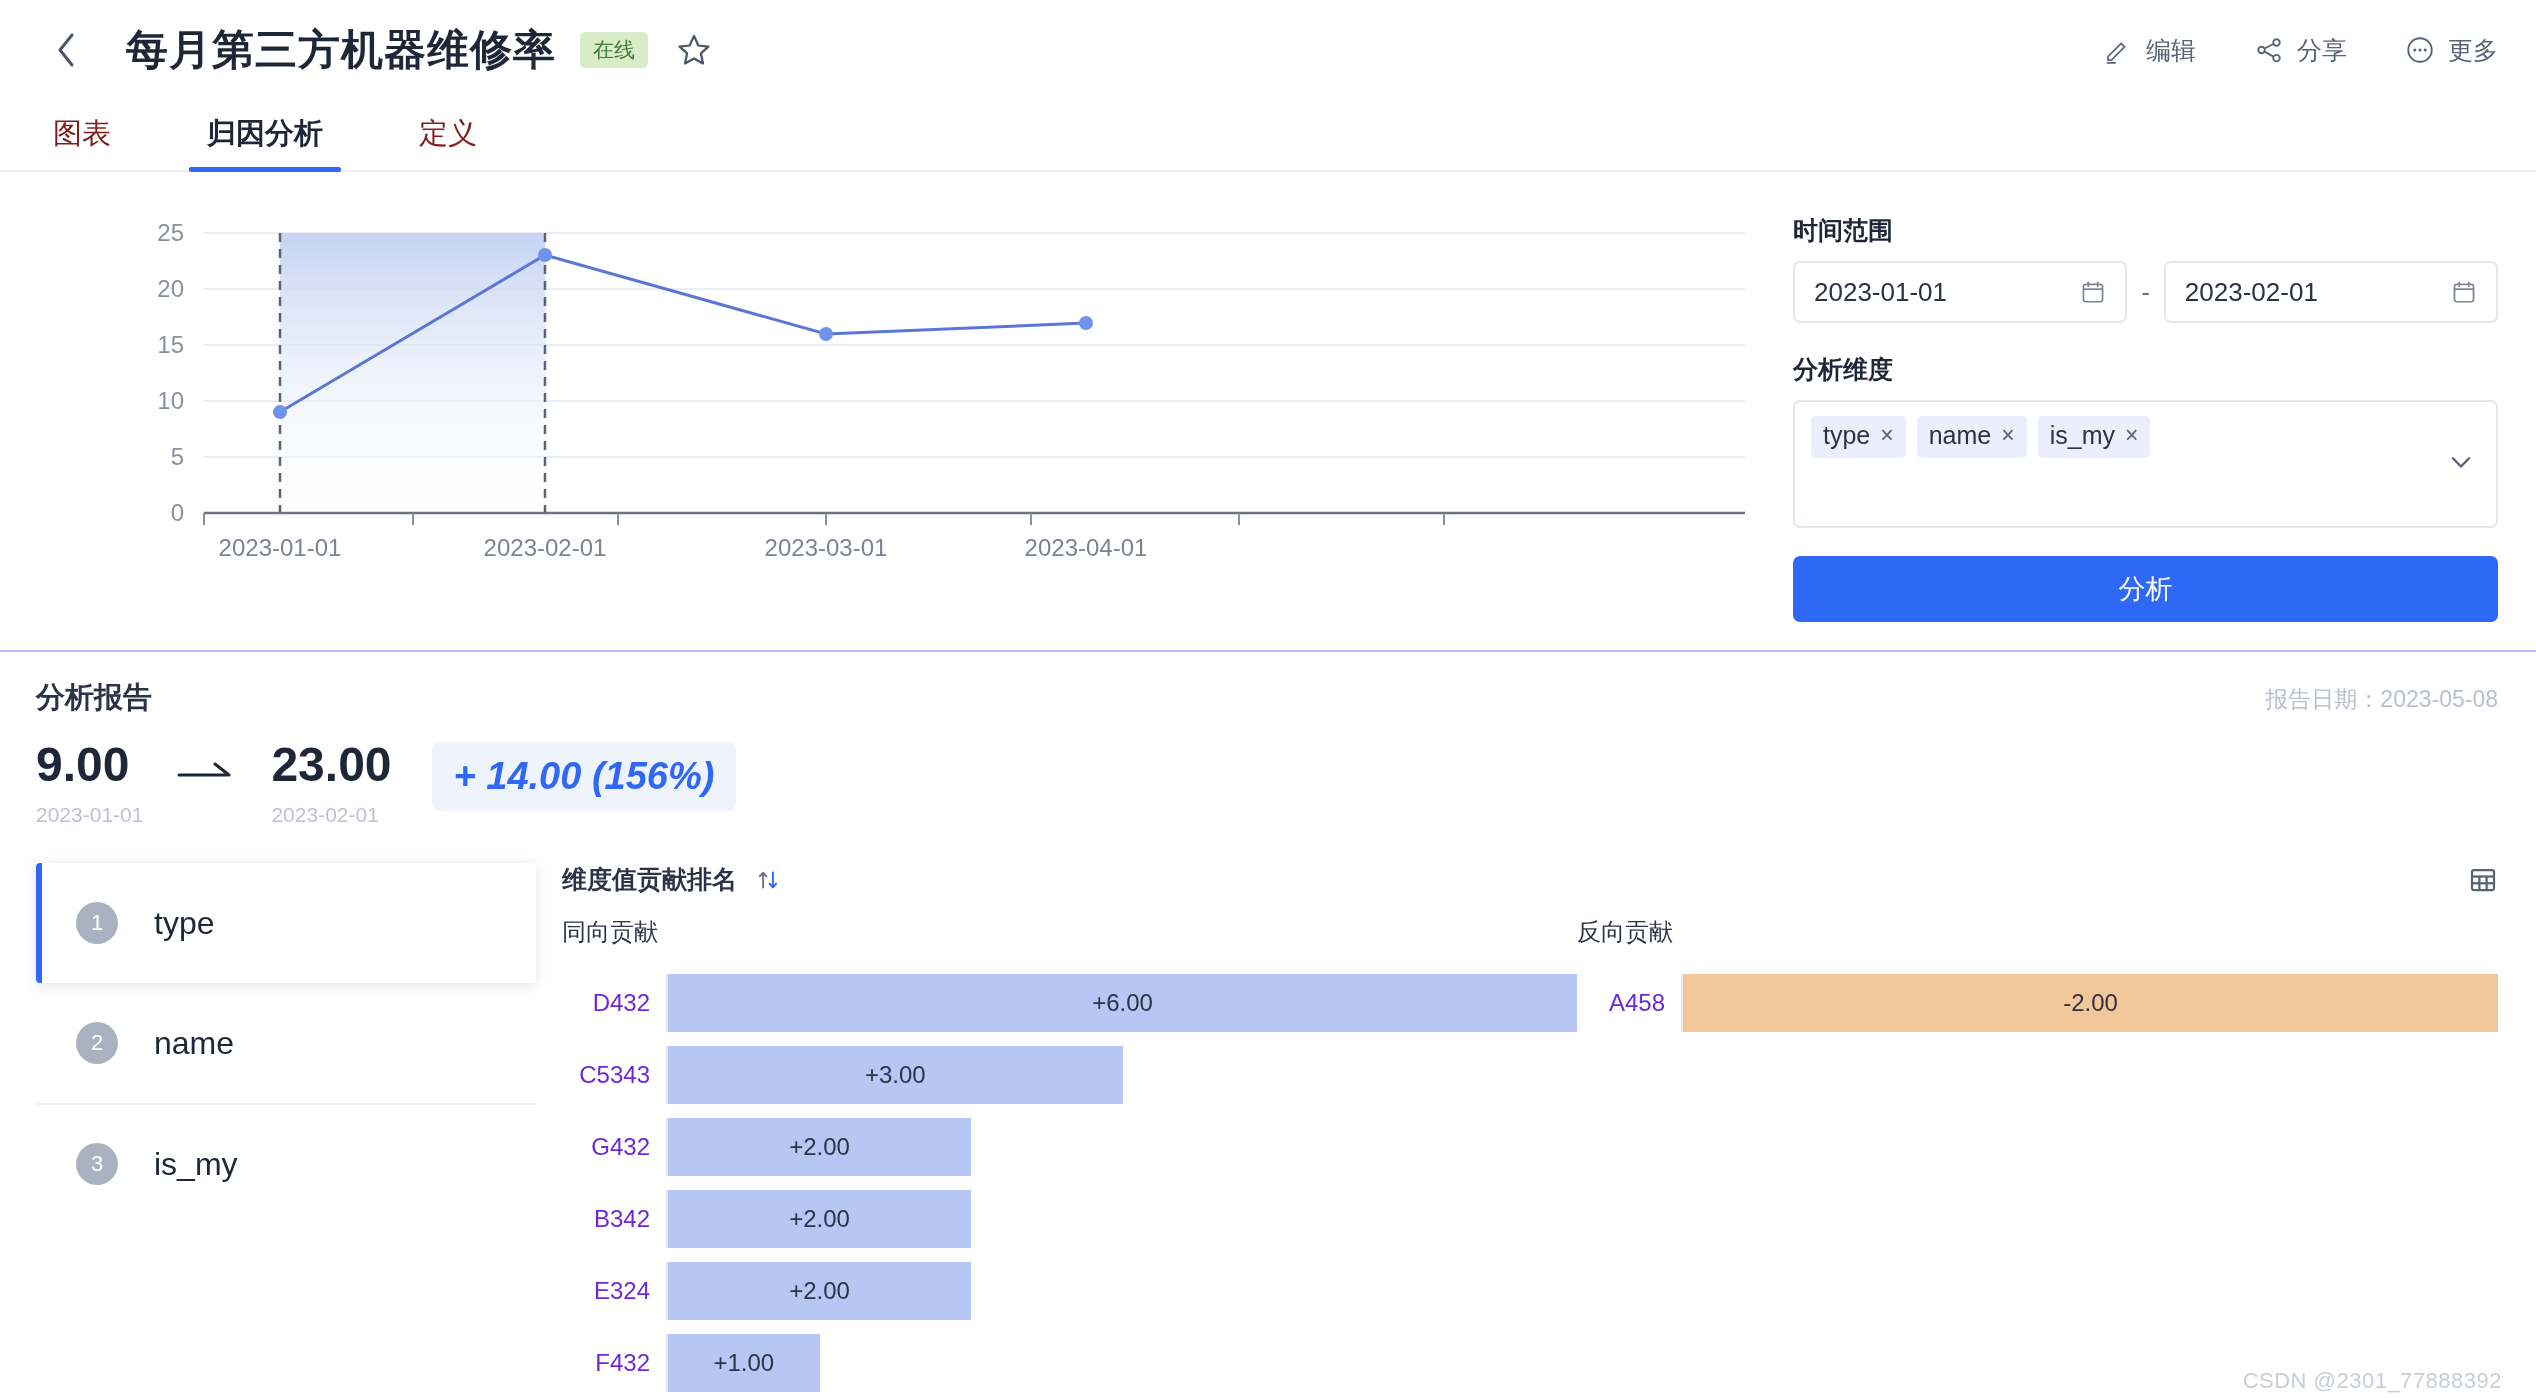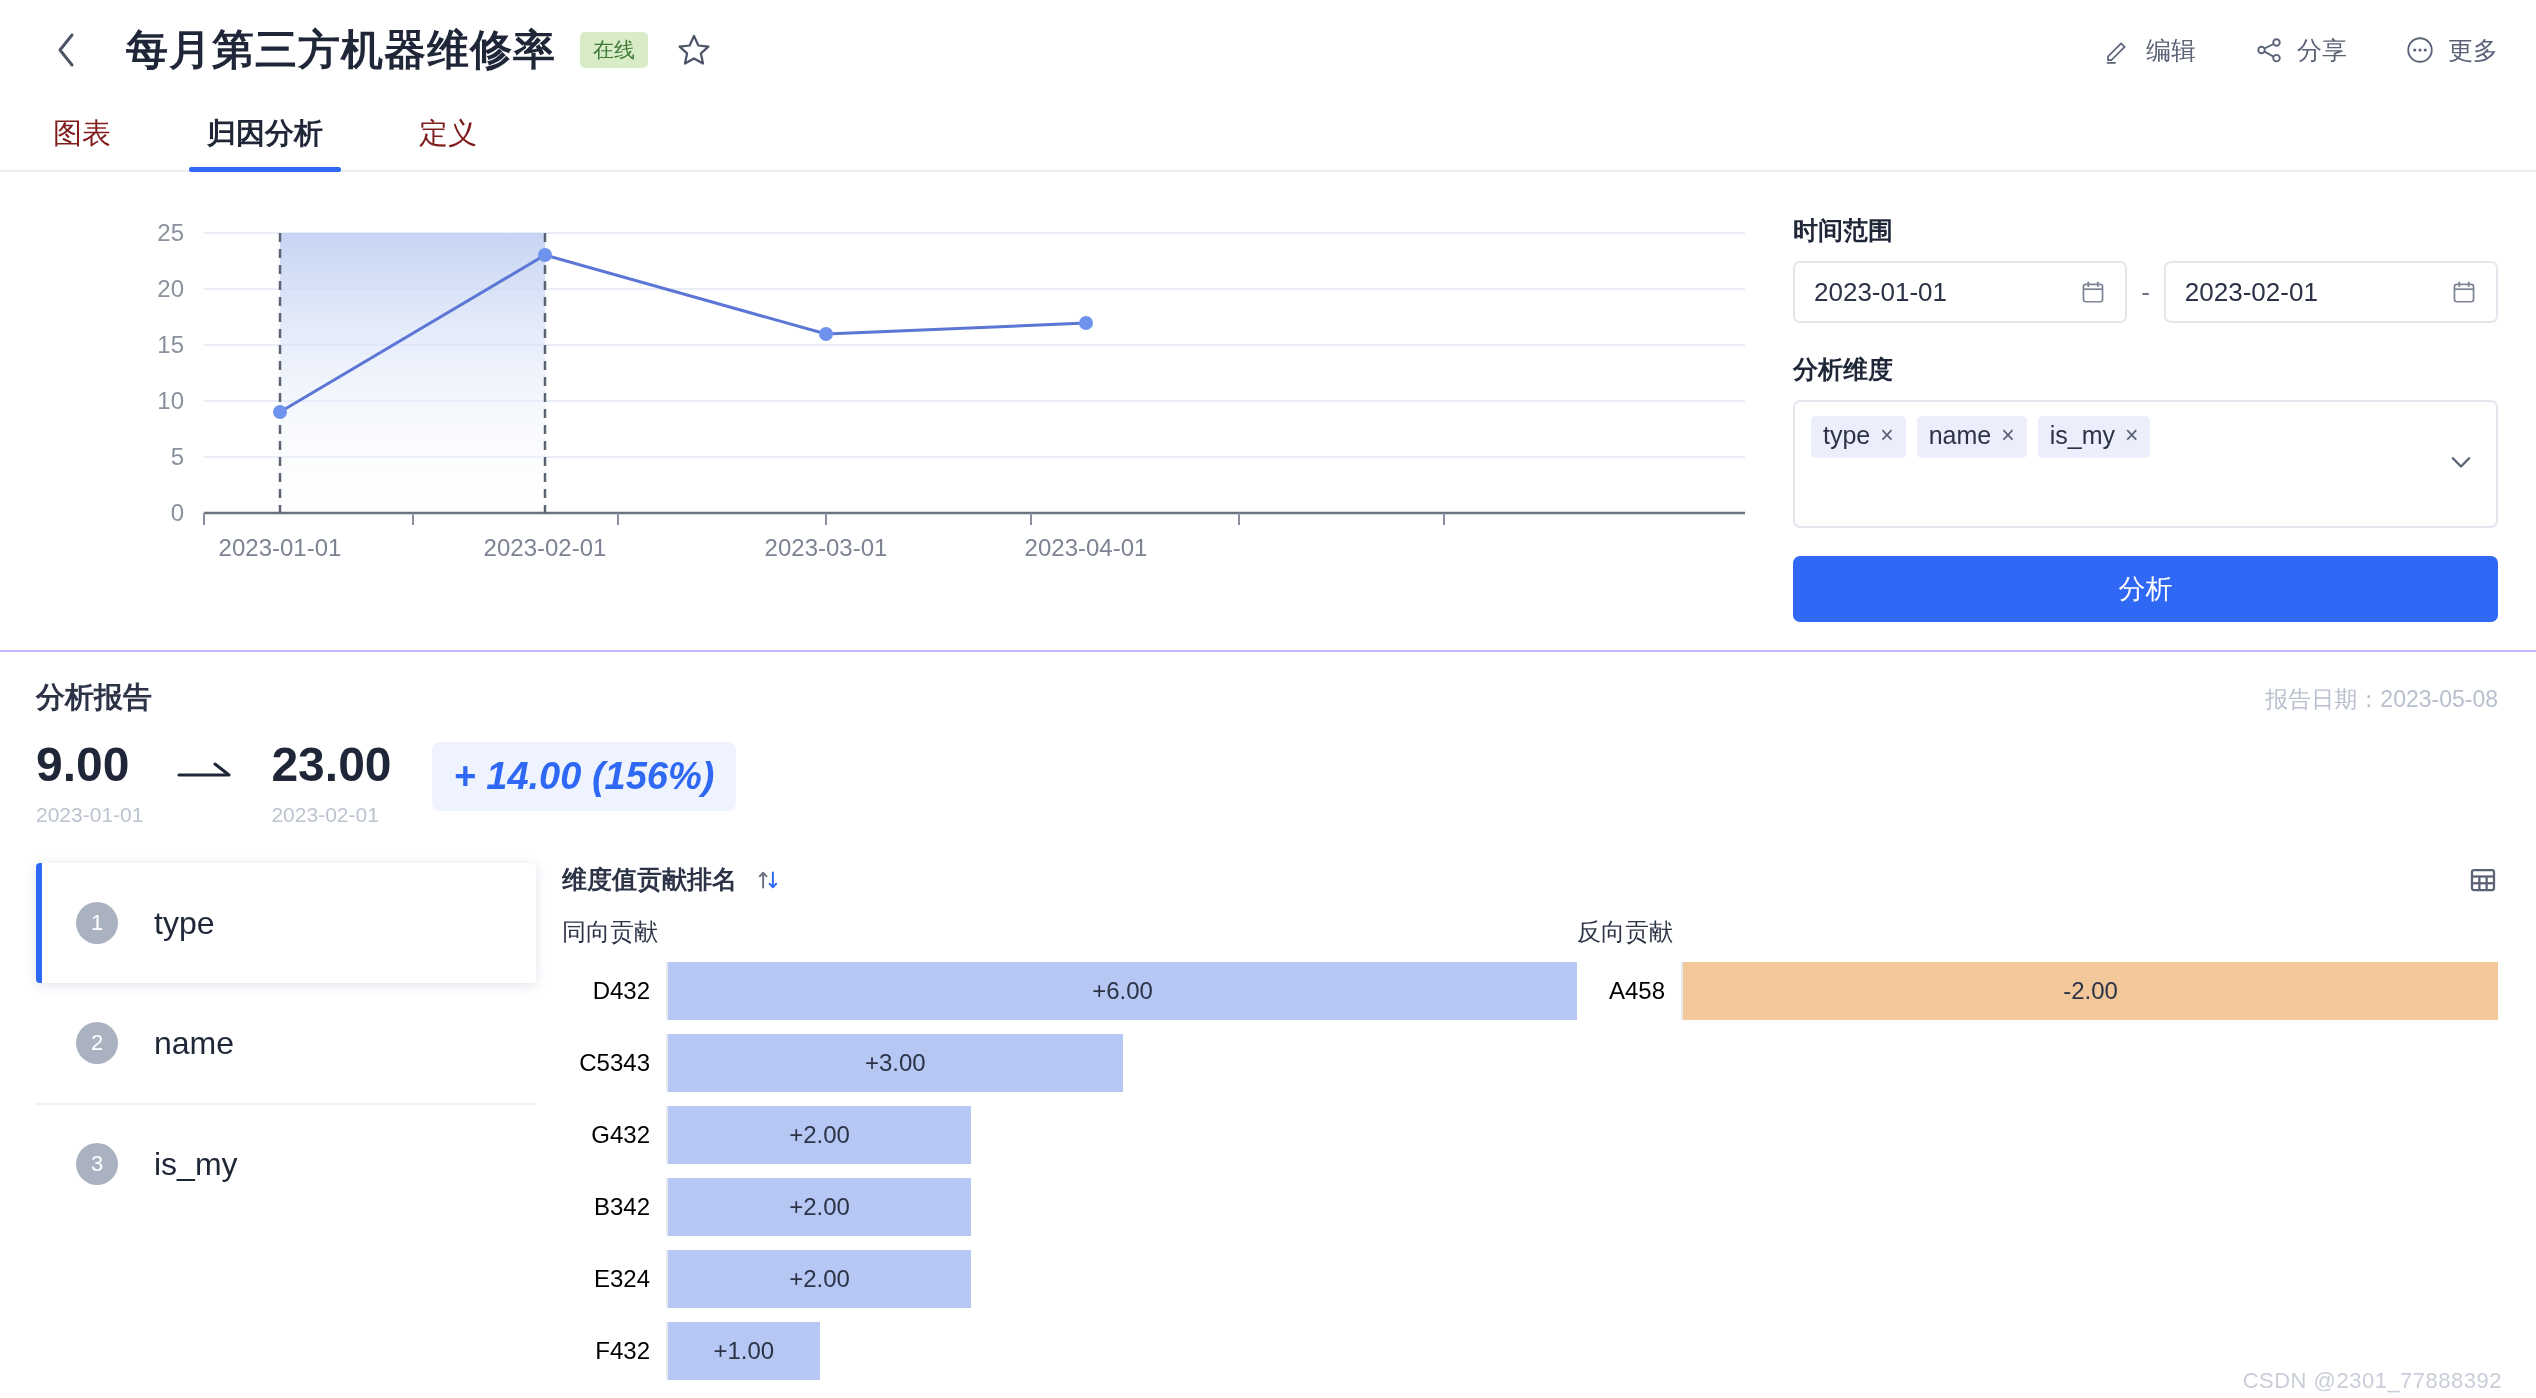--- a/index.html
+++ b/index.html
@@ -292,33 +292,33 @@
   .val-head {
     display: flex;
     align-items: center;
   }
   .grid-ico { margin-left: auto; color: #5a6276; cursor: pointer; display:flex; }
   .bars-wrap { display: flex; margin-top: 20px; }
   .bar-panel { flex: 0 0 auto; }
   .panel-title {
     font-size: 24px;
     color: #2c3346;
-    margin-bottom: 14px;
+    margin-bottom: 26px;
   }
   .bar-row {
     display: flex;
     align-items: center;
     height: 58px;
     margin-bottom: 14px;
   }
   .bar-label {
     width: 104px;
     text-align: right;
     font-size: 24px;
-    color: #000000;
+    color: #6d28d9;
     padding-right: 16px;
     flex: 0 0 auto;
   }
   .bar-track {
     position: relative;
     height: 100%;
     border-left: 2px solid #e6e9ef;
     flex: 1;
   }
   .bar {

